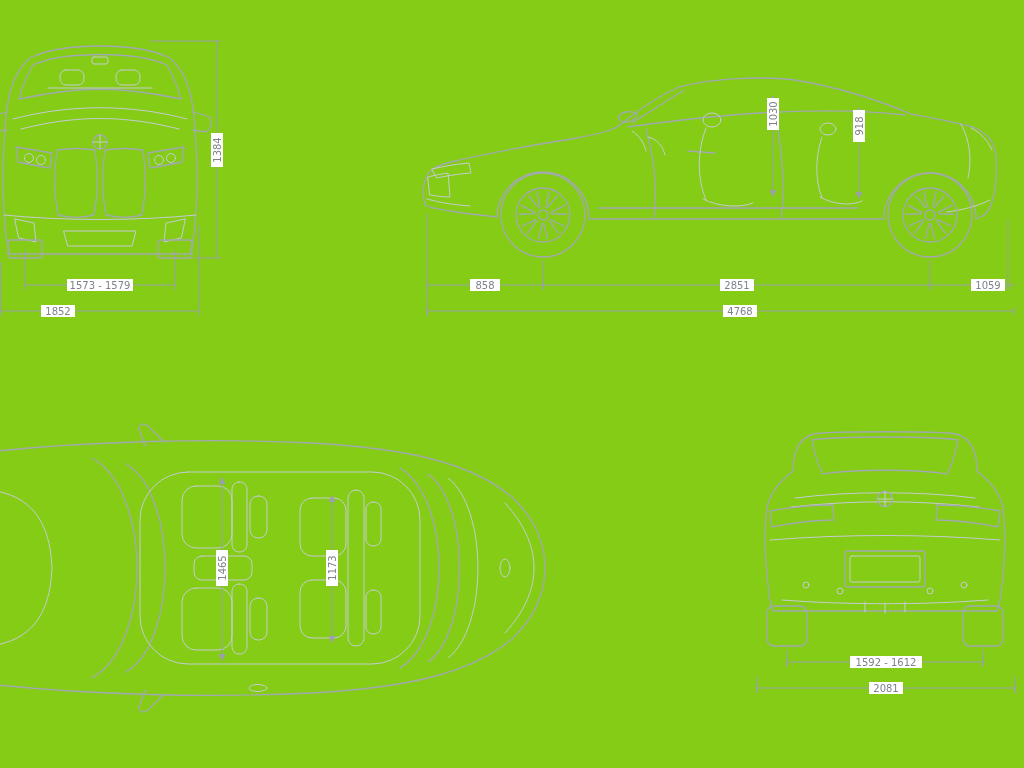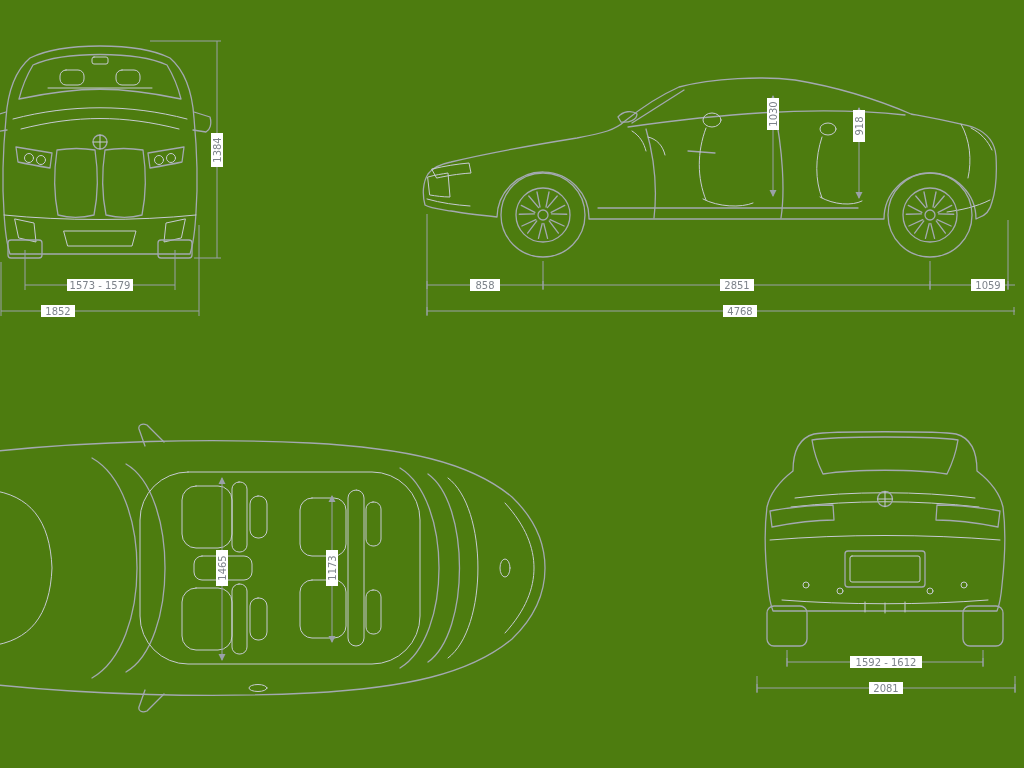--- a/index.html
+++ b/index.html
@@ -1,17 +1,17 @@
 <!DOCTYPE html>
 <html><head>
 <meta charset="utf-8">
 <title></title>
 <style>
   html,body{margin:0;padding:0;background:#ffffff;}
-  .stage{position:relative;width:1024px;height:768px;background:#4d7c0f;overflow:hidden;
+  .stage{position:relative;width:1024px;height:768px;background:#84cc16;overflow:hidden;
          font-family:"DejaVu Sans",sans-serif;}
   svg{display:block;}
   .main{fill:none;stroke:#a3a9b0;stroke-width:1.3;stroke-linecap:round;stroke-linejoin:round;}
   .light{fill:none;stroke:#c6cbd1;stroke-width:1;stroke-linecap:round;stroke-linejoin:round;}
   .dim{fill:none;stroke:#9aa1a8;stroke-width:1;stroke-linecap:butt;}
   .dimfill{fill:#9aa1a8;stroke:none;}
   .lblbg{fill:#ffffff;stroke:none;}
   .lbl{font-family:"DejaVu Sans",sans-serif;font-size:10px;fill:#7d838a;}
   .mesh-stroke{stroke:#b8bdc3;stroke-width:0.7;fill:none;}
 </style>

